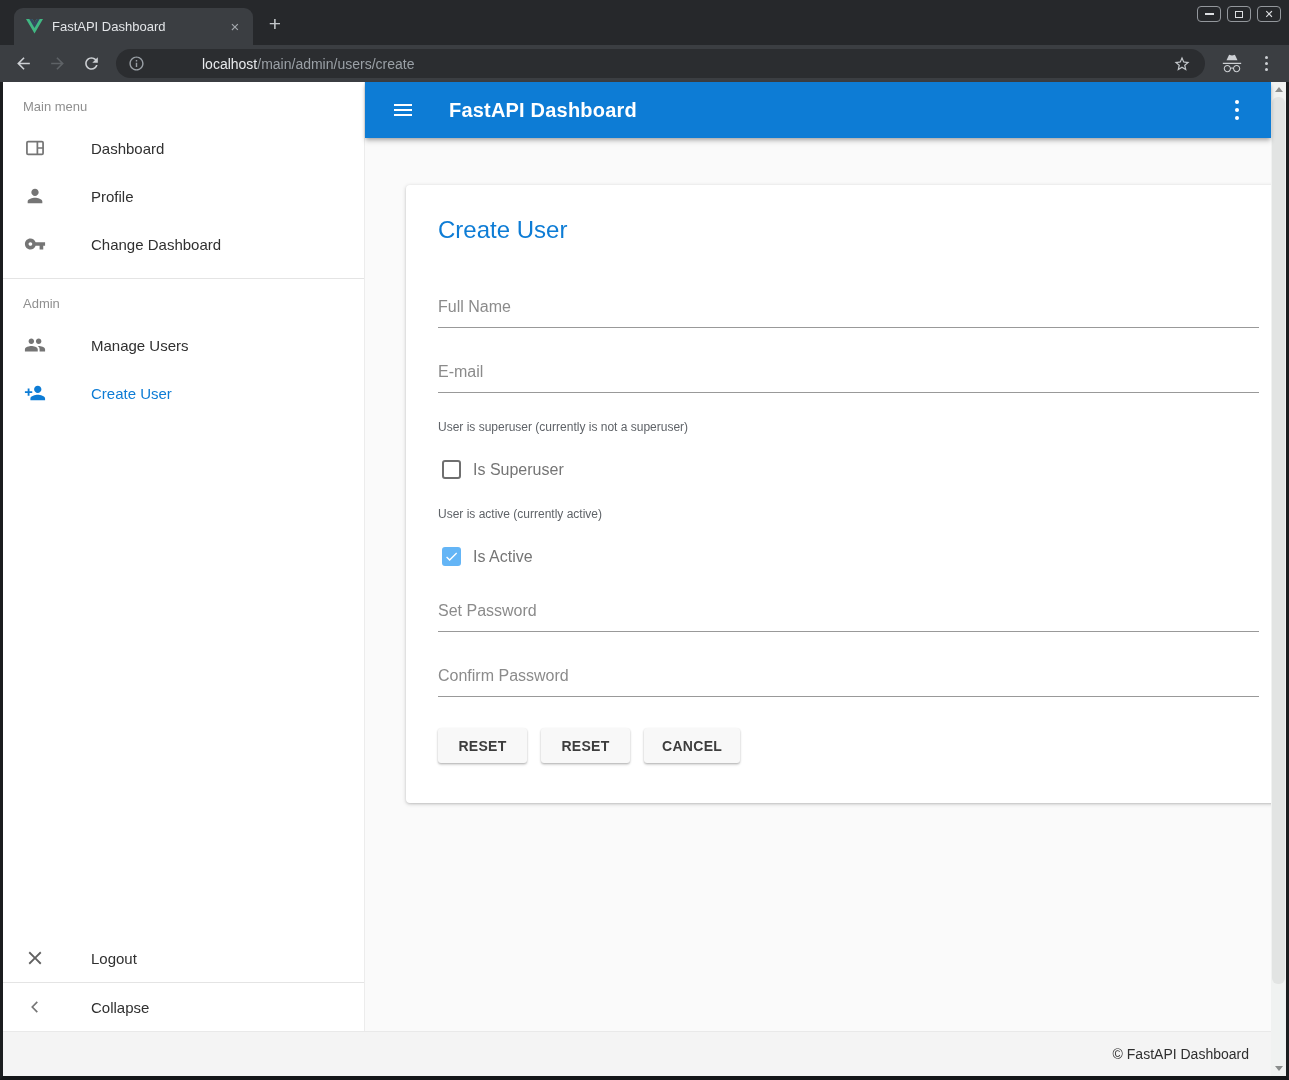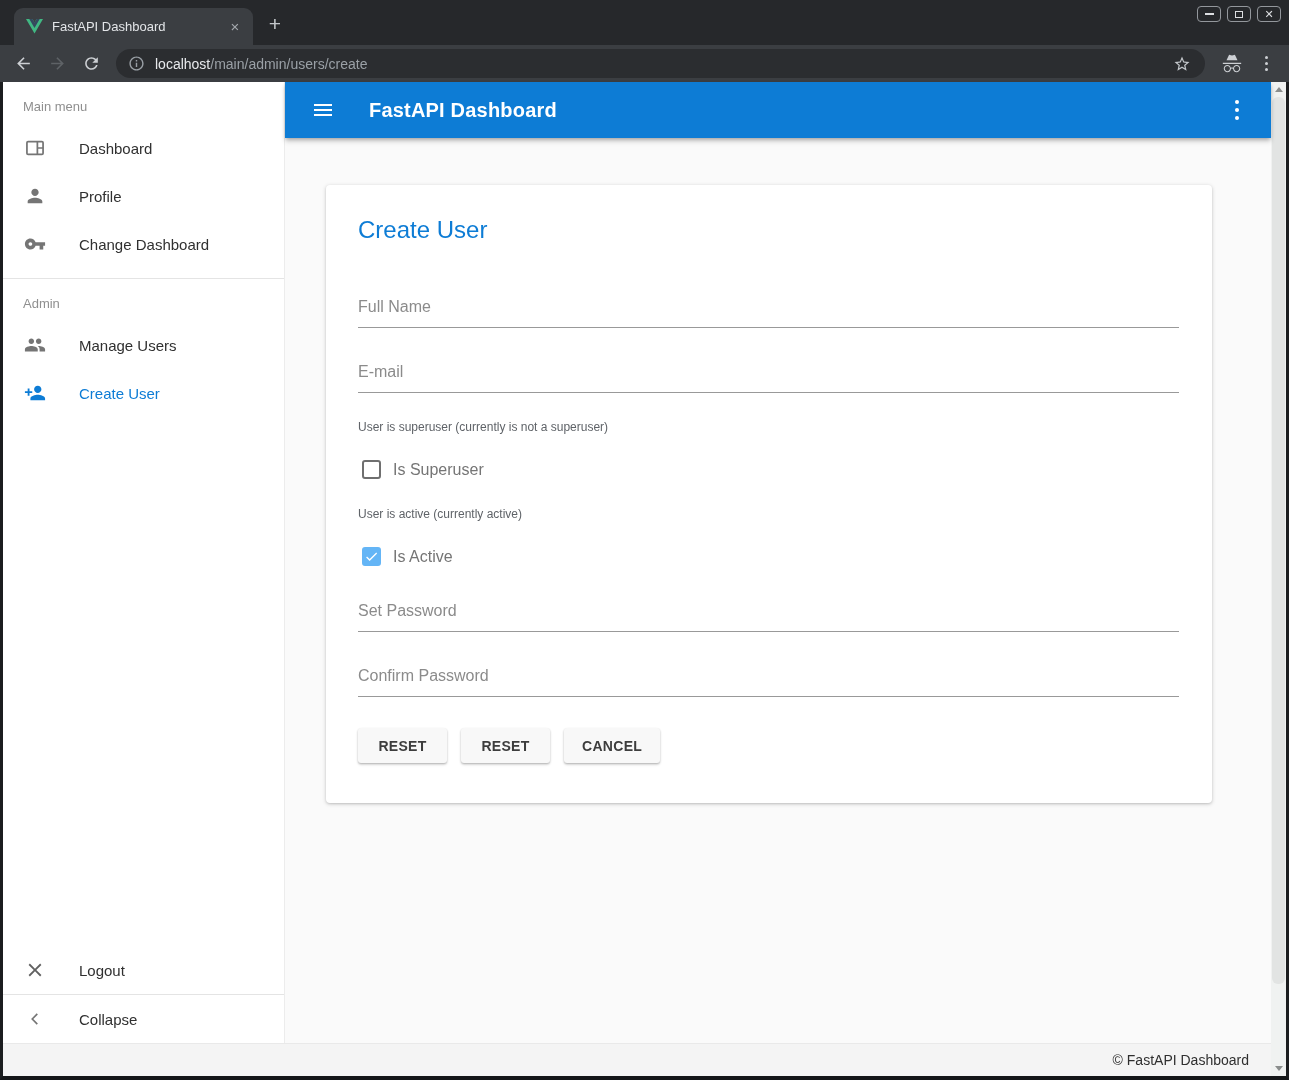--- a/index.html
+++ b/index.html
@@ -18,44 +18,44 @@
   .win-controls { position:absolute; right:8px; top:6px; display:flex; gap:6px; }
   .win-btn { width:24px; height:16px; border:1px solid #93979c; border-radius:4px; display:flex; align-items:center; justify-content:center; background:transparent; }
   .wc-min { width:9px; height:0; border-bottom:2px solid #dcdee1; }
   .wc-max { width:8px; height:7px; border:1.5px solid #dcdee1; }
   .wc-close { color:#dcdee1; font-size:11px; line-height:1; }
 
   .toolbar { height:37px; background:#3b3e42; display:flex; align-items:center; padding:0 6px; flex-shrink:0; }
   .nav-icon { width:30px; height:30px; display:flex; align-items:center; justify-content:center; border-radius:50%; margin:0 2px; }
   .nav-icon svg { width:19px; height:19px; fill:#cdd0d4; }
   .nav-icon.disabled svg { fill:#5e6266; }
-  .omnibox { flex:1; height:29px; background:#2b2d30; border-radius:15px; margin:0 10px 0 8px; display:flex; align-items:center; padding:0 6px 0 12px; }
+  .omnibox { flex:1; height:29px; background:#2b2d30; border-radius:15px; margin:0 10px 0 8px; display:flex; align-items:center; padding:0 6px 0 12px;gap:47px; }
   .omni-info { width:17px; height:17px; flex-shrink:0; }
   .omni-info svg { width:17px; height:17px; fill:#9aa0a6; }
   .url { font-size:14px; margin-left:10px; flex:1; white-space:nowrap; overflow:hidden; }
   .url-host { color:#e8eaed; }
   .url-path { color:#9aa0a6; }
   .omni-star svg { width:18px; height:18px; fill:#c3c7cb; }
   .chrome-right { display:flex; align-items:center; }
   .incog-icon svg { width:22px; height:22px; fill:#cdd0d4; }
   .kebab-chrome { display:flex; flex-direction:column; gap:3px; width:26px; align-items:center; }
   .kebab-chrome i { width:3px; height:3px; border-radius:50%; background:#cdd0d4; }
 
   
   .page-wrap { flex:1; display:flex; border-left:3px solid #1b1d1f; border-right:3px solid #1b1d1f; border-bottom:4px solid #141618; background:#fafafa; min-height:0; }
   .page-col { flex:1; display:flex; flex-direction:column; min-width:0; }
   .body-row { flex:1; display:flex; min-height:0; }
 
   
-  .sidebar { width:282px; background:#ffffff; border-right:1px solid #ececec; display:flex; flex-direction:column; flex-shrink:0; }
+  .sidebar { width:362px; background:#ffffff; border-right:1px solid #ececec; display:flex; flex-direction:column; flex-shrink:0; }
   .side-section-label { color:#8f8f8f; font-size:13px; padding:17px 20px 10px 20px; }
   .side-item { height:48px; display:flex; align-items:center; padding-left:20px; color:#303030; font-size:15px; cursor:pointer; }
   .side-item .s-icon { width:24px; height:24px; color:#757575; flex-shrink:0; display:flex; align-items:center; justify-content:center; }
   .side-item .s-icon svg { width:22px; height:22px; }
-  .side-item .s-label { margin-left:32px; }
+  .side-item .s-label { margin-left:44px; }
   .side-item.active { color:#0d7cd5; }
   .side-item.active .s-icon { color:#0d7cd5; }
   .side-divider { border-top:1px solid #e4e4e4; margin-top:10px; }
   .side-spacer { flex:1; }
 
   
   .main { flex:1; display:flex; flex-direction:column; min-width:0; background:#fafafa; }
   .appbar { height:56px; background:#0d7cd5; display:flex; align-items:center; padding:0 16px 0 20px;
             box-shadow:0 2px 4px -1px rgba(0,0,0,.3), 0 4px 5px rgba(0,0,0,.12); position:relative; z-index:3; }
   .hamburger { width:36px; height:36px; display:flex; align-items:center; justify-content:center; border-radius:50%; }
@@ -82,21 +82,21 @@
   .checkbox.checked { background:#64b5f6; border:2px solid #64b5f6; }
   .checkbox svg { width:15px; height:15px; fill:#ffffff; }
   .check-label { color:#757575; font-size:16px; margin-left:12px; }
 
   .btn-row { display:flex; gap:14px; margin-top:26px; }
   .btn { min-width:89px; height:35px; border:none; border-radius:3px; background:#f8f8f8;
          box-shadow:0 1px 2px rgba(0,0,0,.22), 0 2px 3px rgba(0,0,0,.1);
          color:#3d3d3d; font-family:"Liberation Sans",sans-serif; font-size:14px; font-weight:700;
          letter-spacing:.3px; cursor:pointer; padding:0 18px; }
 
-  .footer { height:33px; background:#f4f4f4; border-top:1px solid #e9e9e9; display:flex; align-items:center; justify-content:flex-end; padding-right:22px; flex-shrink:0; }
+  .footer { height:45px; background:#f4f4f4; border-top:1px solid #e9e9e9; display:flex; align-items:center; justify-content:flex-end; padding-right:22px; flex-shrink:0; }
   .footer-text { color:#2f2f2f; font-size:14px; }
 
   
   .scrollbar { width:15px; background:#f0f2f1; display:flex; flex-direction:column; align-items:center; flex-shrink:0; }
   .sb-arrow { width:15px; height:15px; display:flex; align-items:center; justify-content:center; }
   .sb-up { border-left:4px solid transparent; border-right:4px solid transparent; border-bottom:5px solid #8a8d8c; width:0; height:0; }
   .sb-down { border-left:4px solid transparent; border-right:4px solid transparent; border-top:5px solid #8a8d8c; width:0; height:0; }
   .sb-track { flex:1; width:100%; position:relative; }
   .sb-thumb { position:absolute; top:0; left:1px; width:13px; height:92%; background:#e2e4e3; border-radius:6px; }
 </style>

